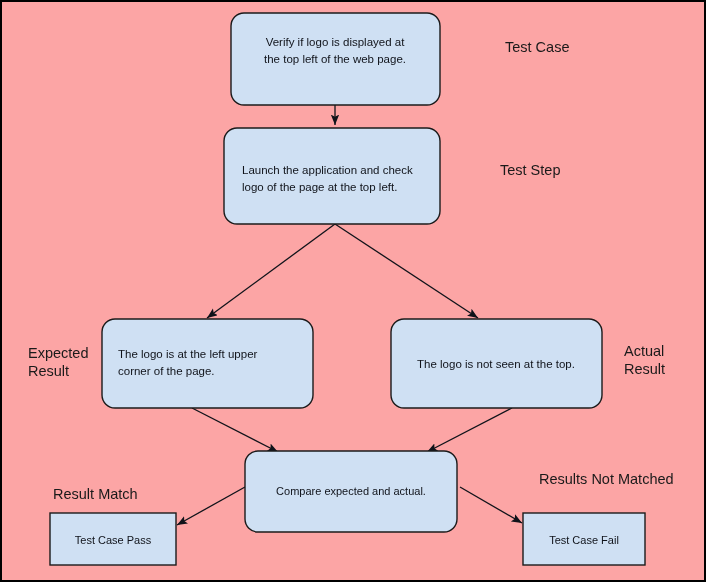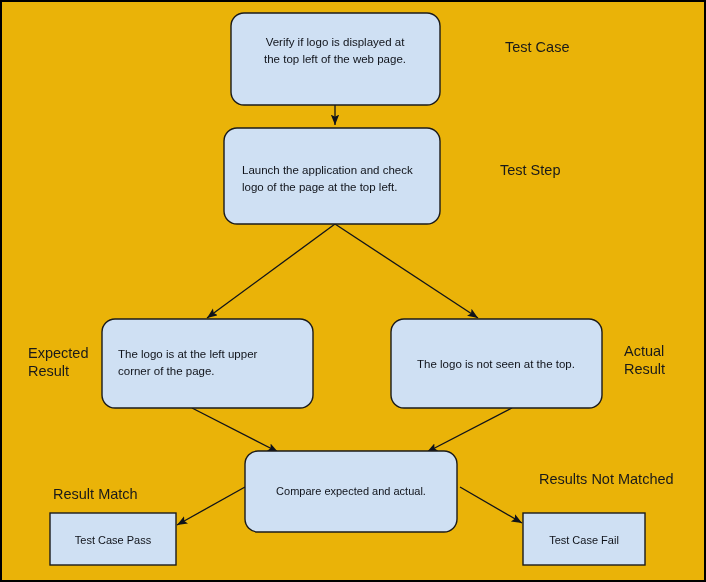--- a/index.html
+++ b/index.html
@@ -7,21 +7,21 @@
     padding: 0;
     background: #ffffff;
   }
   body {
     font-family: "Liberation Sans", sans-serif;
   }
   #canvas-frame {
     position: relative;
     width: 706px;
     height: 582px;
-    background: #eab308;
+    background: #fca5a5;
     box-sizing: border-box;
     border: 2px solid #000000;
     overflow: hidden;
   }
   #diagram-svg {
     position: absolute;
     top: 0;
     left: 0;
     width: 706px;
     height: 582px;

